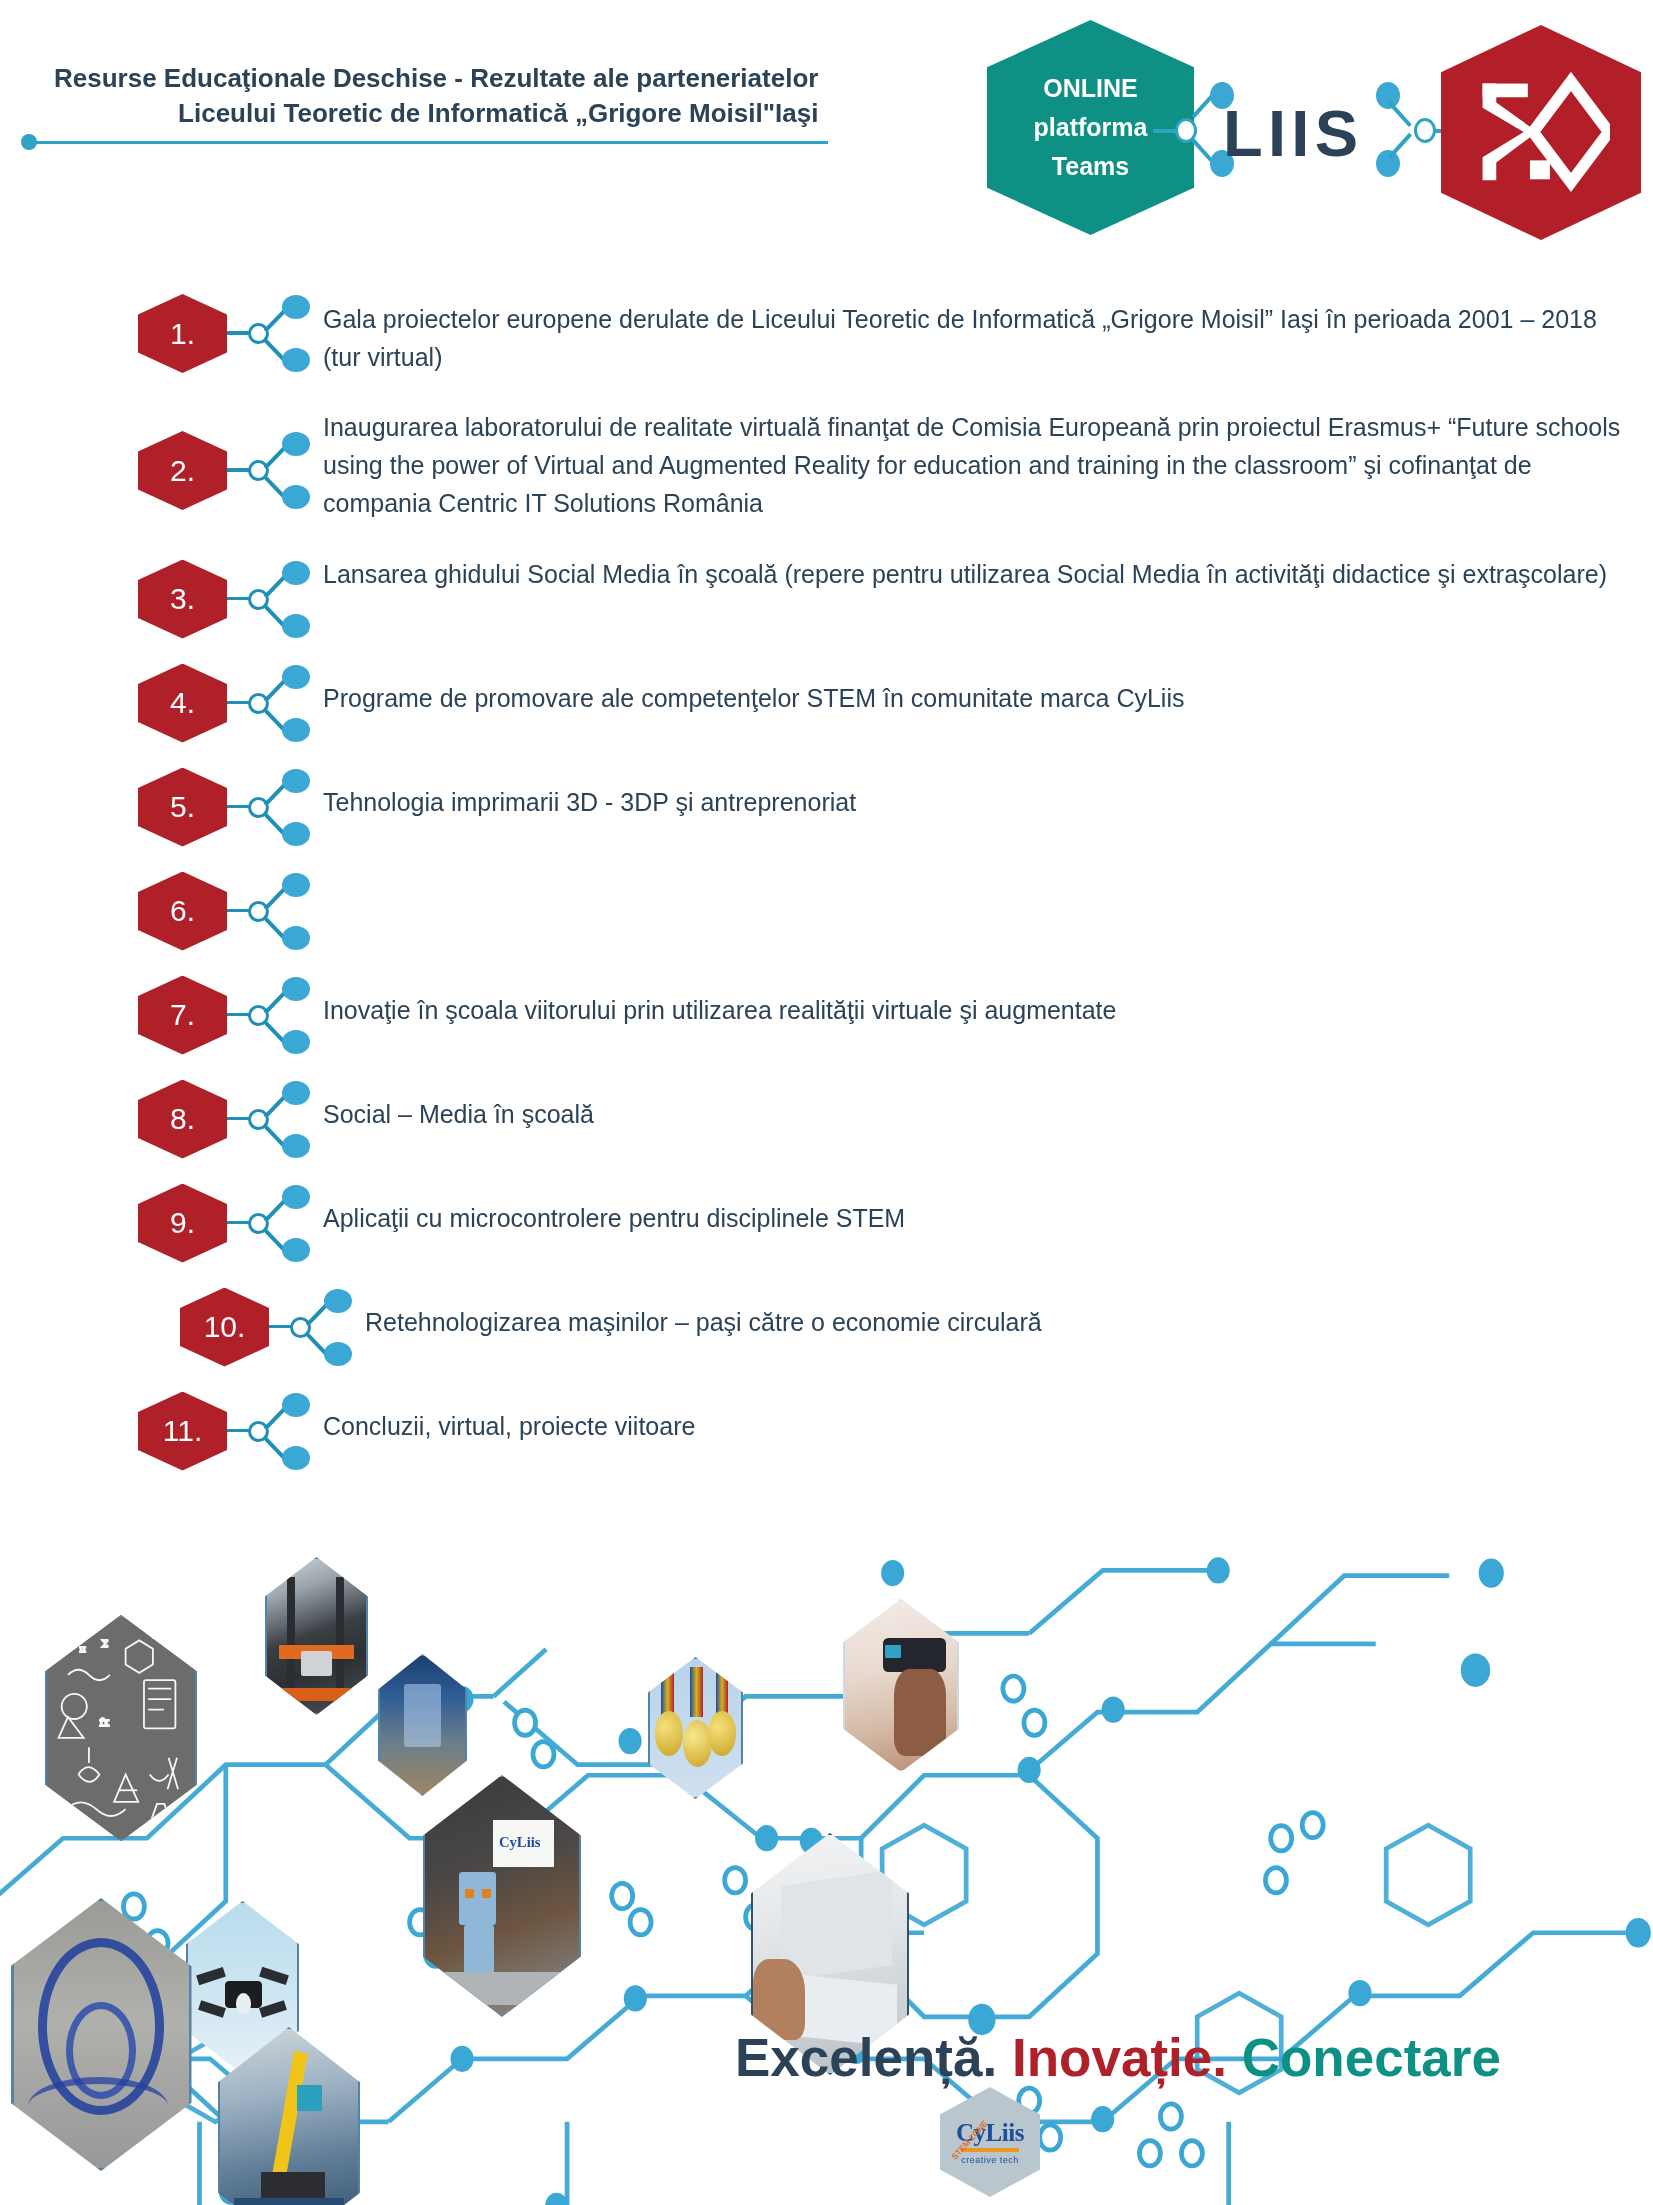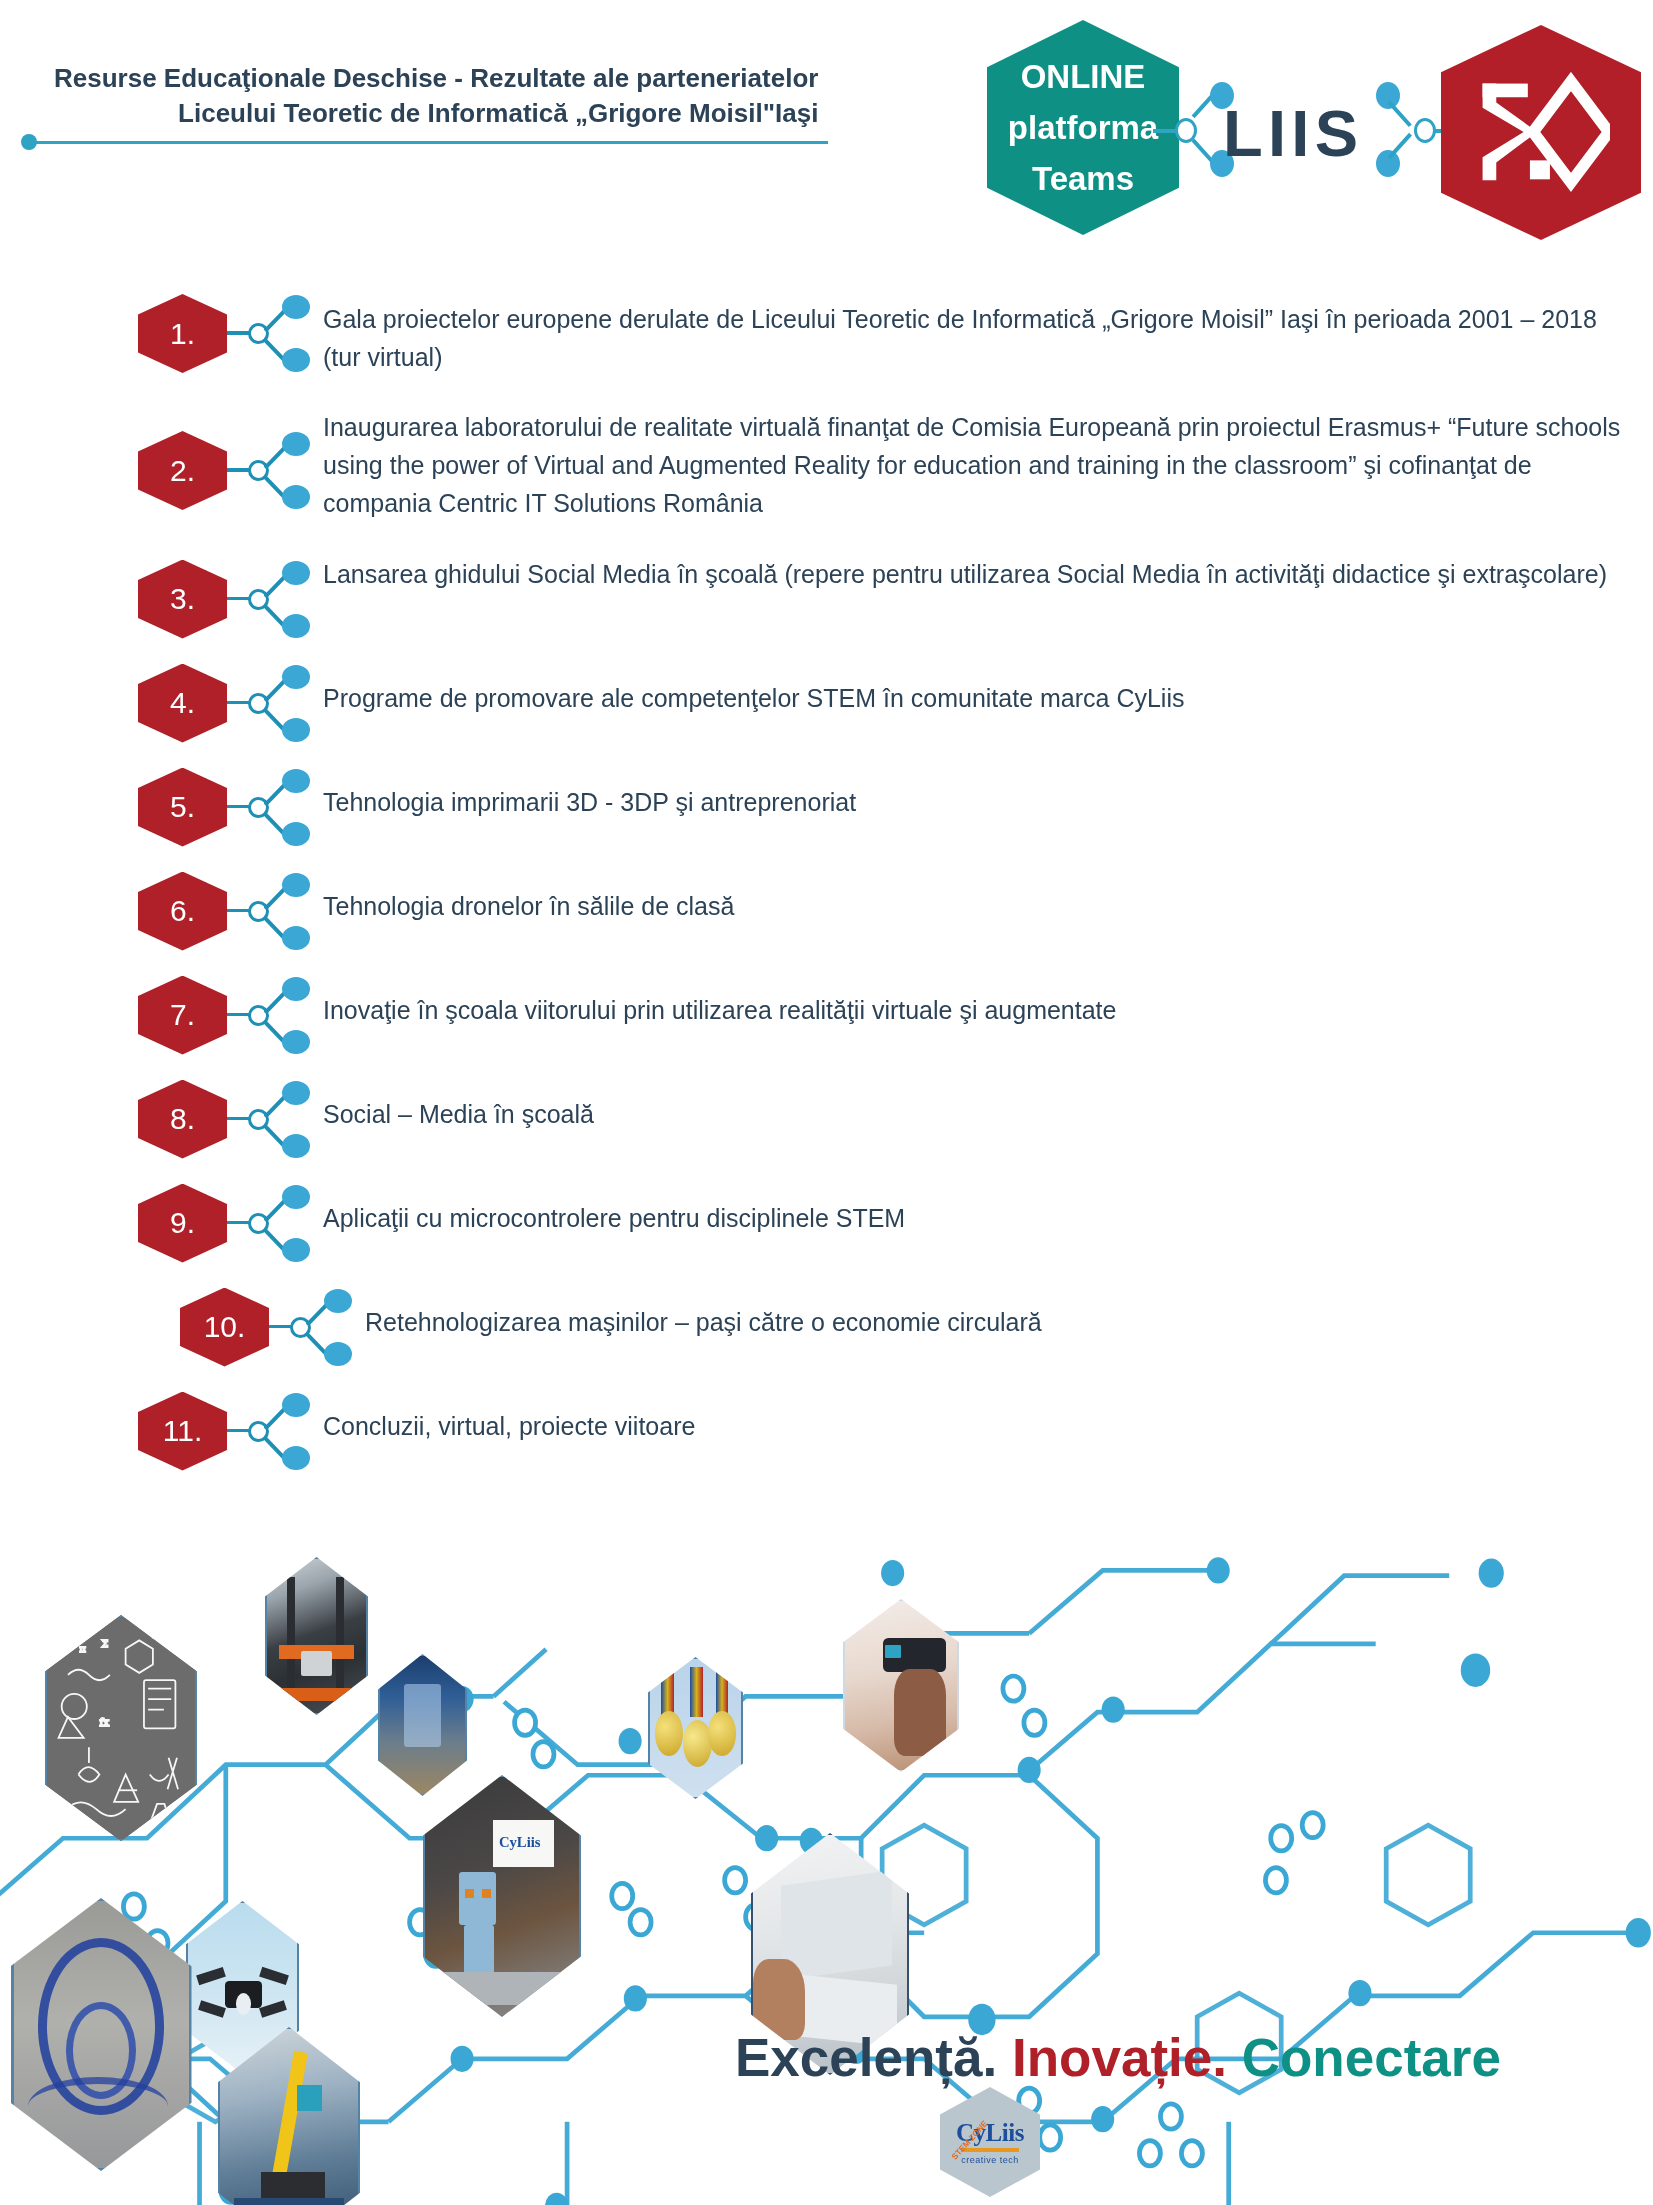--- a/index.html
+++ b/index.html
@@ -90,23 +90,23 @@
   #hex-date {
     left: 816px; top: 25px;
     width: 173px; height: 210px;
     background: #23465F;
     font-size: 26px;
     line-height: 1.9;
   }
 
   #hex-online {
     left: 987px; top: 20px;
-    width: 192px; height: 215px;
+    width: 207px; height: 215px;
     background: #0E9184;
-    font-size: 33px;
+    font-size: 25px;
     line-height: 1.55;
   }
 
   #hex-50 {
     left: 1441px; top: 25px;
     width: 200px; height: 215px;
     background: #B21F28;
   }
 
   
@@ -413,21 +413,20 @@
     <div class="row" style="height:104px;">
       <div class="hex-num" style="margin-top:9.5px;">6.</div>
       <div class="node" style="margin-top:9.5px;">
         <div class="stem"></div>
           <div class="ring"></div>
         <div class="arm-up"></div>
           <div class="arm-dn"></div>
         <div class="blob-up"></div>
           <div class="blob-dn"></div>
       </div>
-      <div class="row-text" style="padding-top:25px;">Tehnologia dronelor în sălile de clasă</div>
     </div>
 
     <div class="row" style="height:104px;">
       <div class="hex-num" style="margin-top:9.5px;">7.</div>
       <div class="node" style="margin-top:9.5px;">
         <div class="stem"></div>
           <div class="ring"></div>
         <div class="arm-up"></div>
           <div class="arm-dn"></div>
         <div class="blob-up"></div>

